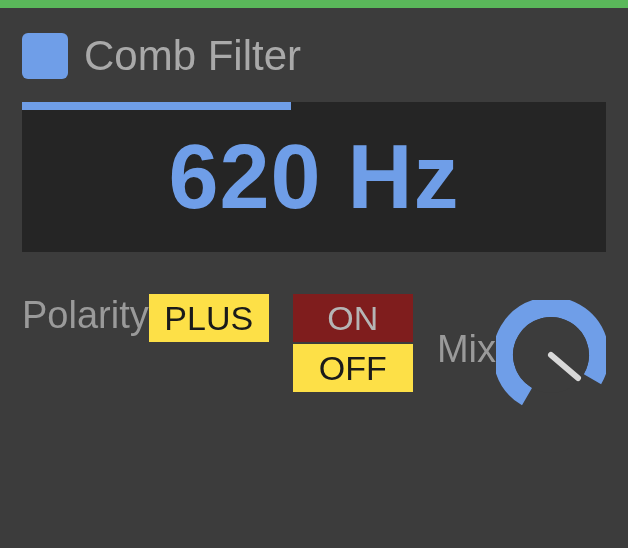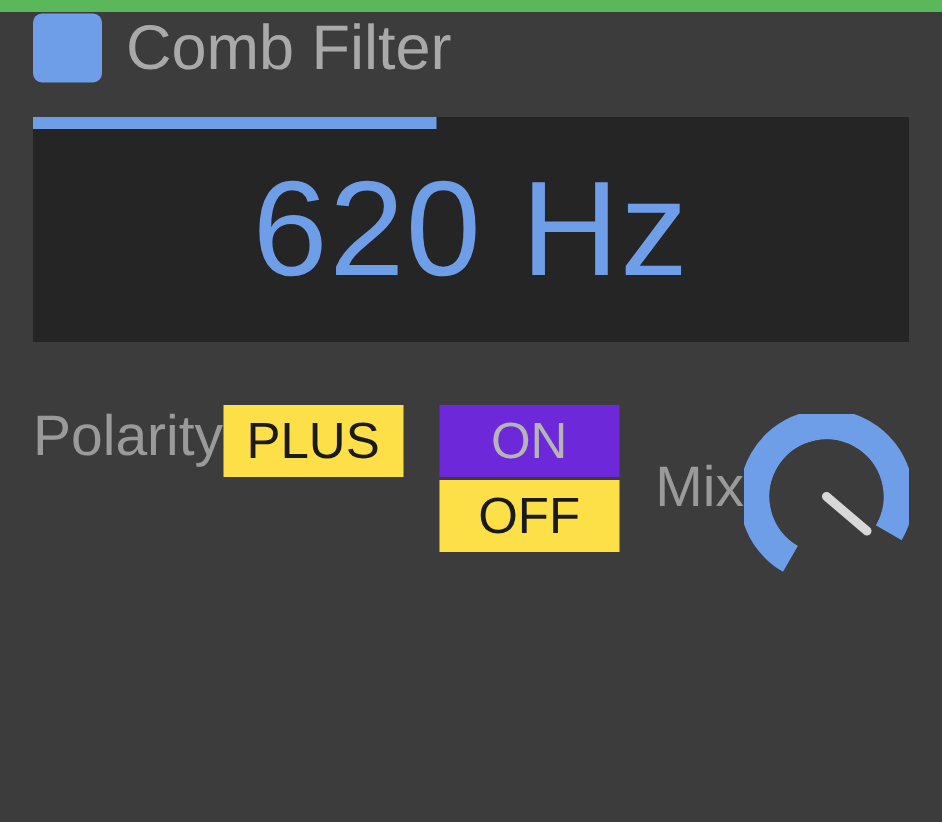--- a/index.html
+++ b/index.html
@@ -8,21 +8,21 @@
     background: #3c3c3c;
     font-family: "Segoe UI", Arial, sans-serif;
     color: #aaa;
   }
   .top-accent {
     width: 100%;
     height: 8px;
     background: #5ab85a;
   }
   .panel {
-    padding: 0 22px 22px 22px;
+    padding: 24px 22px 22px 22px;
   }
   .header {
     display: flex;
     align-items: center;
     gap: 16px;
     margin-bottom: 22px;
   }
   .enable-box {
     width: 46px;
     height: 46px;
@@ -48,21 +48,21 @@
     position: absolute;
     top: 0;
     left: 0;
     height: 8px;
     width: 46%;
     background: #6f9ee8;
   }
   .freq-value {
     font-size: 90px;
     color: #6f9ee8;
-    font-weight: 400;
+    font-weight: 700;
     letter-spacing: 1px;
   }
   .controls {
     display: flex;
     align-items: flex-start;
     justify-content: space-between;
     gap: 20px;
   }
   .control {
     display: flex;
@@ -86,21 +86,21 @@
     line-height: 48px;
     height: 48px;
     min-width: 120px;
     font-weight: 400;
   }
   .toggle-opt.active {
     background: #fde047;
     color: #1a1a1a;
   }
   .toggle-opt.inactive {
-    background: #6d28d9;
+    background: #7f1d1d;
     color: #b5b5b5;
   }
   .knob-wrap {
     display: flex;
     flex-direction: row;
     align-items: center;
   }
   .knob {
     margin-top: 6px;
   }

